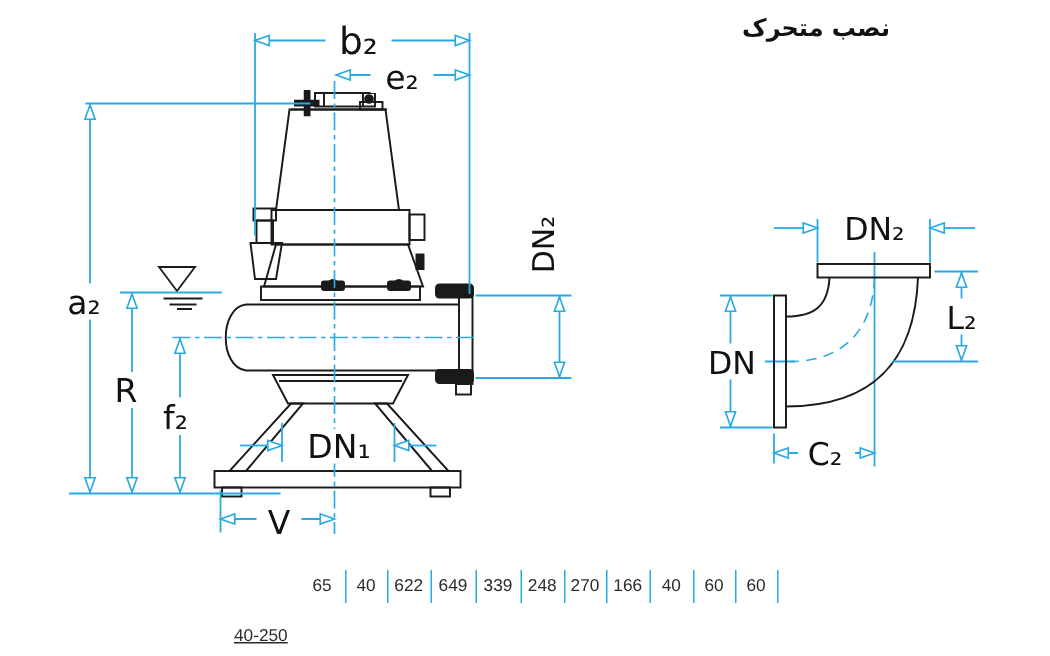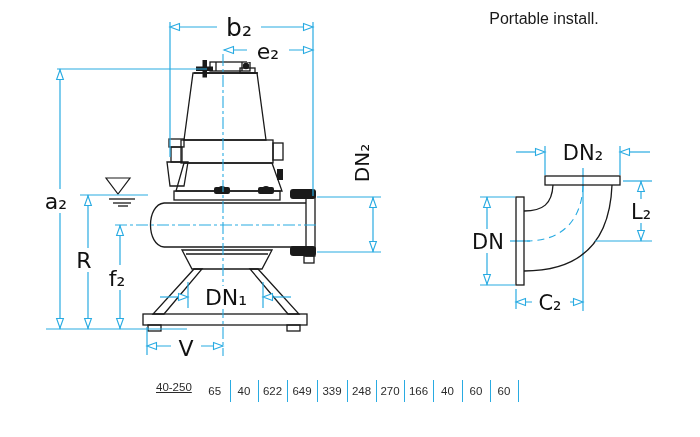--- a/index.html
+++ b/index.html
@@ -22,29 +22,29 @@
   .arr{fill:#ffffff;stroke:#29abe2;stroke-width:1.1;}
   .bg{fill:#ffffff;stroke:none;}
   
   #spec-table-wrap{position:absolute;left:200px;top:380px;}
   table{border-collapse:collapse;table-layout:fixed;}
   th,td{padding:0;margin:0;text-align:center;vertical-align:middle;color:#2b2b2b;
         font-size:11.5px;font-weight:400;height:21px;border-left:1.5px solid #29abe2;}
   th{font-family:"DejaVu Sans",sans-serif;font-size:10.5px;border-bottom:2px solid #29abe2;}
   td{height:22px;}
   .c0{border-left:none;}
-  #model-label{position:absolute;left:156px;top:381px;font-size:11.5px;color:#2b2b2b;text-decoration:underline;}
+  #model-label{position:absolute;left:156px;top:418px;font-size:11.5px;color:#2b2b2b;text-decoration:underline;}
 </style>
 </head>
 <body>
 
 <div id="stage">
 
   <div id="install-block">
-    <div class="en">Portable install.</div>
+    <div class="fa">نصب متحرک</div>
   </div>
 
   <svg width="700" height="374" viewBox="0 0 700 374">
 
     <defs>
       <path id="arr" d="M0,0 L9.5,3.4 L9.5,-3.4 Z"></path>
     </defs>
 
     <g>
 

